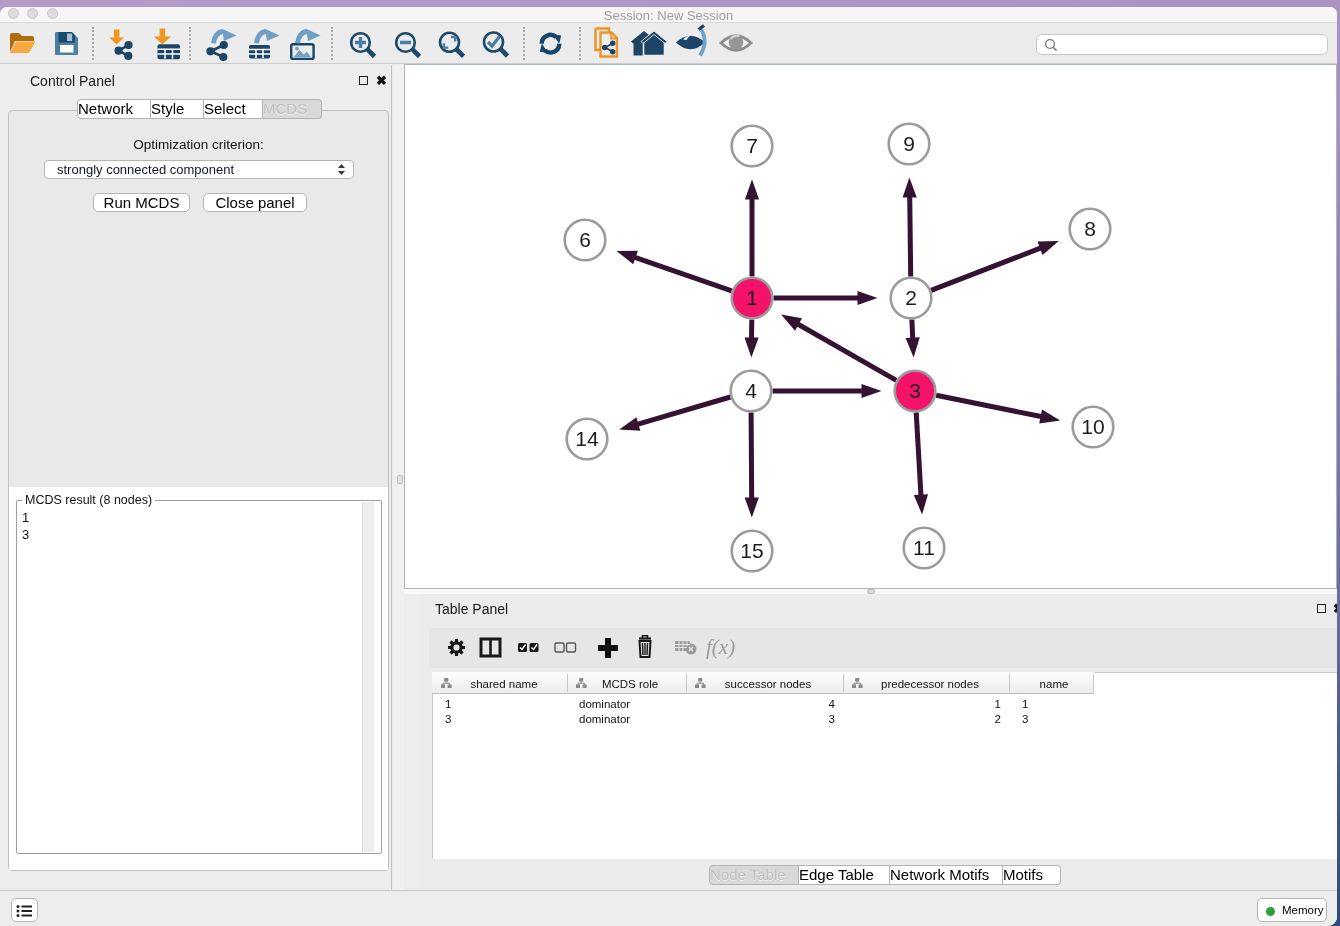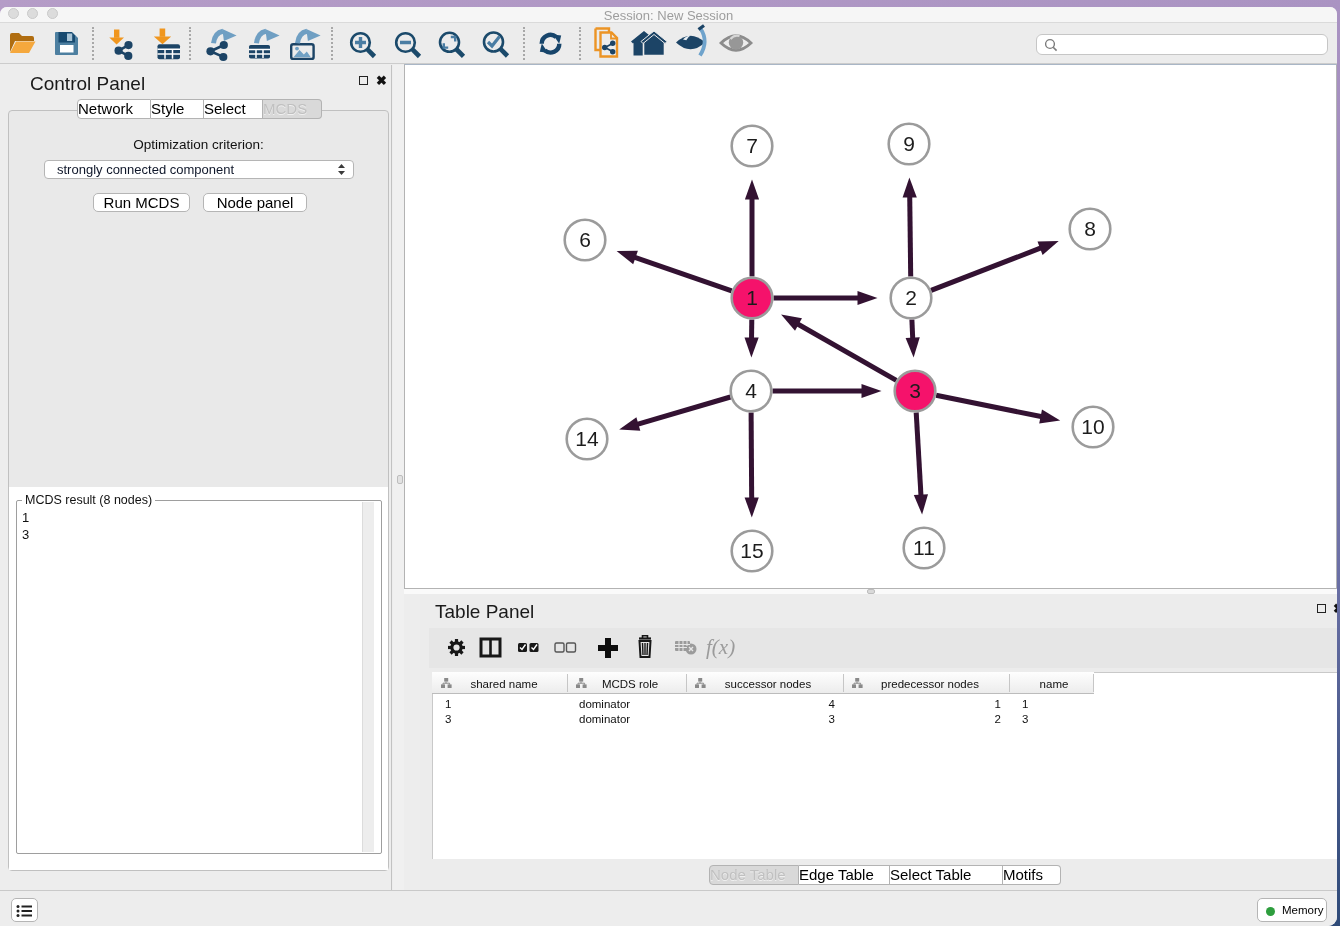--- a/index.html
+++ b/index.html
@@ -29,21 +29,21 @@
 #netwin { position:absolute; left:404px; top:57px; width:933px; height:525px;
   background:#fff; border:1px solid #b3b3b3; border-top-color:#a9b6c6; }
 #nettitle { position:absolute; left:0; top:0; width:100%; height:23px;
   background:linear-gradient(#f7f7f7,#dedede); border-bottom:1px solid #b9b9b9; }
 #netcanvas { position:absolute; left:0; top:23px; width:931px; height:500px; background:#fff; }
 #hdiv { position:absolute; left:404px; top:582px; width:933px; height:5px; background:#fafafa; }
 #tpanel { position:absolute; left:420px; top:587px; width:933px; height:296px; background:#ececec; }
 #statusbar { position:absolute; left:0; top:883px; width:100%; height:36px;
   background:#ededed; border-top:1px solid #c9c9c9; }
 
-.ptitle { font-size:19px; color:#1a1a1a; }
+.ptitle { font-size:14px; color:#1a1a1a; }
 .floatbox { position:absolute; width:9px; height:9px; border:1.6px solid #222; }
 .closex { position:absolute; font-size:13px; font-weight:bold; color:#111; line-height:13px; }
 .tabs { position:absolute; display:flex; height:20px; border-radius:4px; }
 .tab { border:1px solid #b3b3b3; border-left-width:0; background:#fff;
   font-size:15px; color:#000; text-align:left; line-height:18px; }
 .tab.first { border-left-width:1px; border-radius:4px 0 0 4px; }
 .tab.last { border-radius:0 4px 4px 0; }
 .tab.sel { background:#d9d9d9; color:#c0c0c0; text-shadow:0 1px 0 #f0f0f0; }
 .btn { position:absolute; background:#fff; border:1px solid #b5b5b5; border-radius:5px;
   font-size:15px; color:#000; text-align:center; }
@@ -222,21 +222,21 @@
    </div>
    <div class="abs" style="left:9px;top:72px;width:379px;height:25px;text-align:center;font-size:13.5px;color:#111;">Optimization criterion:</div>
 
    <div class="abs" style="left:44px;top:95px;width:310px;height:19px;background:#fff;border:1px solid #b5b5b5;border-radius:4px;font-size:13px;color:#0f172a;line-height:17px;padding-left:12px;">strongly connected component
      <svg width="11" height="15" style="position:absolute;right:6px;top:1px;" viewBox="0 0 11 15">
        <path d="M2,6 L5.5,2 L9,6 Z" fill="#3a3a3a"></path>
             <path d="M2,9 L5.5,13 L9,9 Z" fill="#3a3a3a"></path>
      </svg>
    </div>
    <div class="btn" style="left:93px;top:128px;width:97px;height:19px;line-height:17px;">Run MCDS</div>
-   <div class="btn" style="left:203px;top:128px;width:104px;height:19px;line-height:17px;">Node panel</div>
+   <div class="btn" style="left:203px;top:128px;width:104px;height:19px;line-height:17px;">Close panel</div>
 
    <div class="abs" style="left:9px;top:422px;width:379px;height:383px;background:#ffffff;">
      <div class="abs" style="left:7px;top:13px;width:366px;height:354px;border:1px solid #9e9e9e;border-radius:2px;"></div>
      <div class="abs" style="left:13px;top:6px;background:#fff;padding:0 3px;font-size:12.5px;color:#111;">MCDS result (8 nodes)</div>
      <div class="abs" style="left:353px;top:15px;width:12px;height:350px;background:#ededed;border-left:1px solid #dcdcdc;"></div>
      <div class="abs" style="left:13px;top:23px;font-size:13px;color:#111;line-height:16.5px;">1<br>3</div>
    </div>
   </div>
 
   <div id="splitv">
@@ -424,21 +424,21 @@
        <text x="147" y="51">dominator</text>
        <text x="403" y="51" text-anchor="end">3</text>
        <text x="569" y="51" text-anchor="end">2</text>
        <text x="590" y="51">3</text>
      </g>
    </svg>
 
    <div class="tabs" style="left:289px;top:271px;">
      <div class="tab first sel" style="width:90px;">Node Table</div>
      <div class="tab" style="width:91px;">Edge Table</div>
-     <div class="tab" style="width:113px;">Select Table</div>
+     <div class="tab" style="width:113px;">Network Motifs</div>
      <div class="tab last" style="width:58px;">Motifs</div>
    </div>
   </div>
   <div id="statusbar">
    <div class="btn" style="left:11px;top:7px;width:27px;height:24px;">
      <svg width="17" height="14" viewBox="0 0 17 14" style="margin-top:5px;">
        <g fill="#222">
               <circle cx="2" cy="2.5" r="1.5"></circle>
               <circle cx="2" cy="7" r="1.5"></circle>
               <circle cx="2" cy="11.5" r="1.5"></circle>

